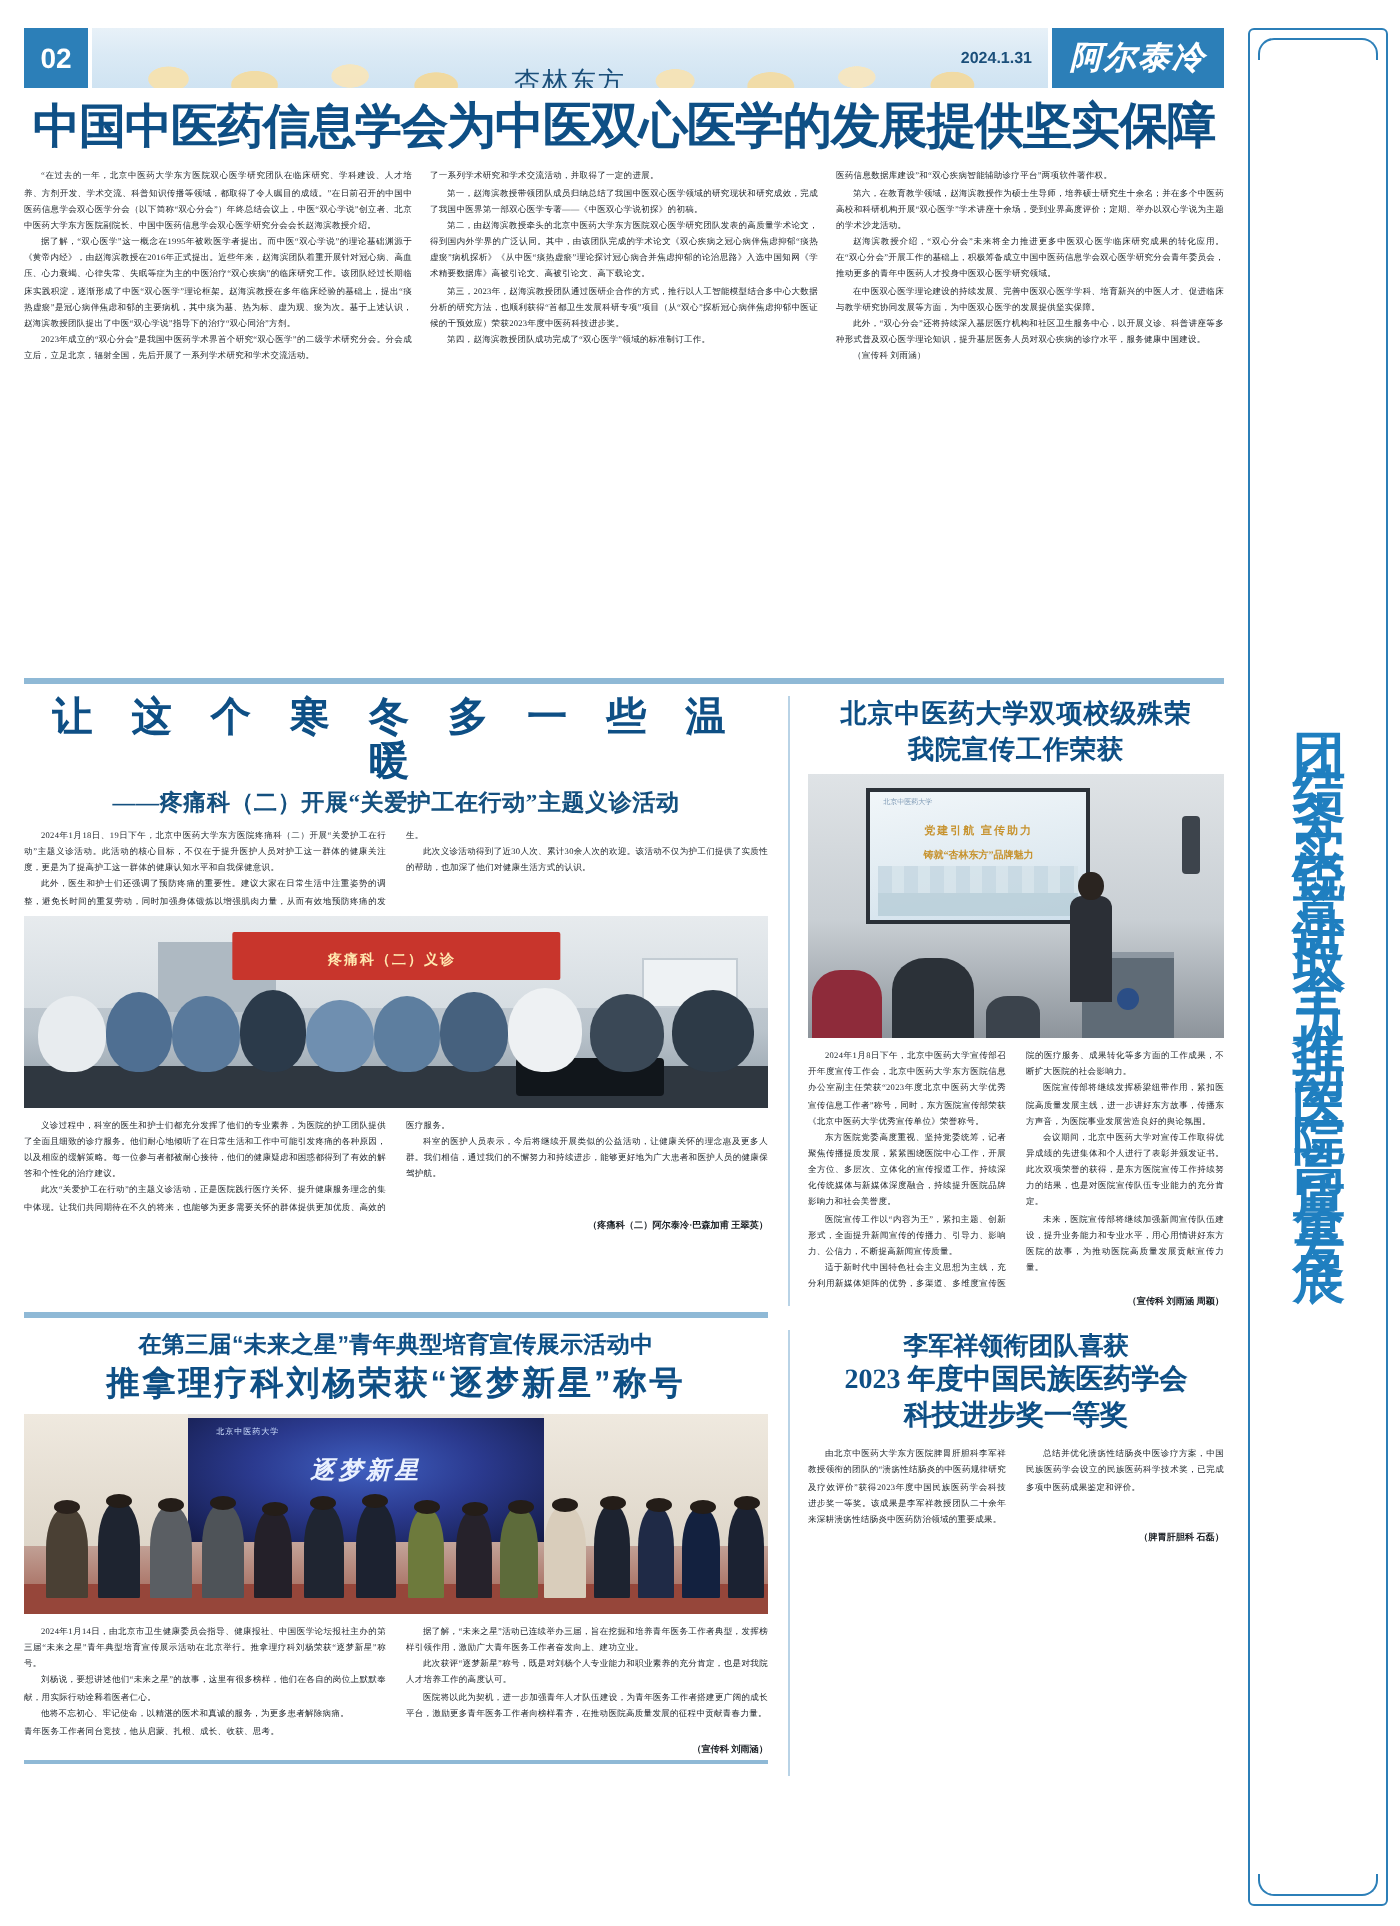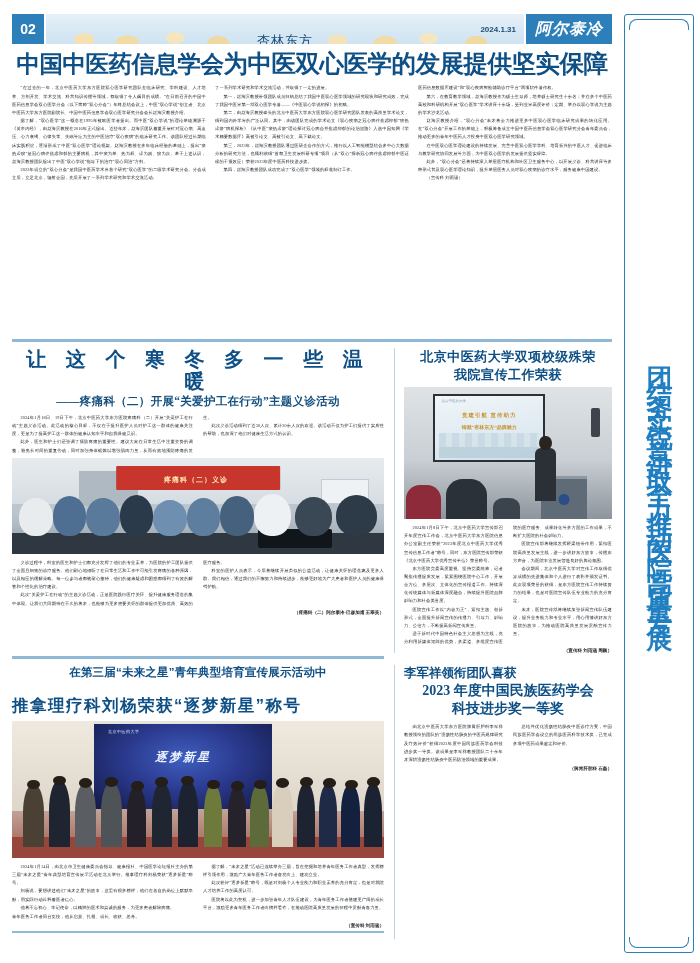--- a/index.html
+++ b/index.html
@@ -178,28 +178,30 @@
   }
   .head4a {
     text-align: center;
     color: #0e4f85;
     font-weight: bold;
     font-size: 11.5px;
     letter-spacing: .2px;
     font-family: "Liberation Sans", sans-serif;
   }
   .head4b {
+    text-align: center;
     color: #0e4f85;
     font-weight: bold;
     font-size: 16.5px;
     letter-spacing: 1.5px;
-    margin-top: 15px;
+    margin-top: 1px;
     font-family: "Liberation Sans", sans-serif;
   }
   .head5a {
+    text-align: center;
     color: #0e4f85;
     font-weight: bold;
     font-size: 12.5px;
   }
   .head5b {
     text-align: center;
     color: #0e4f85;
     font-weight: bold;
     font-size: 14px;
     line-height: 1.3;
@@ -251,21 +253,21 @@
        repeating-linear-gradient(90deg,#c6d8e2 0 7px,#d5e3ea 7px 13px);
      opacity:.85; }
   .ph-hall .podium { position:absolute; right:12%; bottom:0; width:22%; height:33%; background:#5f6b76; border-top:3px solid #8e98a2;}
   .ph-hall .podium-emb { position:absolute; left:50%; top:38%; transform:translateX(-50%); width:11px;height:11px;border-radius:50%;background:#2b4e86;}
   .ph-hall .speaker-body { position:absolute; right:27%; bottom:14%; width:10%; height:40%; background:#2b2f36; border-radius:6px 6px 0 0;}
   .ph-hall .speaker-head { position:absolute; right:29%; bottom:52%; width:6%; height:11%; background:#2a2420; border-radius:50%;}
   .ph-hall .aud { position:absolute; bottom:0; border-radius:40% 40% 0 0; }
   .ph-hall .spk-box { position:absolute; right:6%; top:16%; width:4%; height:22%; background:#3d444c; border-radius:2px;}
 
   
-  .ph-award { width: 100%; height: 137px; background: linear-gradient(180deg,#e6e2dc 0%,#ddd6cd 40%,#9d5a4c 100%); }
+  .ph-award { width: 100%; height: 100px; background: linear-gradient(180deg,#e6e2dc 0%,#ddd6cd 40%,#9d5a4c 100%); }
   .ph-award .led {
     position:absolute; left:22%; top:2%; width:48%; height:62%;
     background: radial-gradient(ellipse at 50% 40%, #3f5fc0 0%, #2b3a8f 45%, #131a46 100%);
   }
   .ph-award .led-t { position:absolute; left:0; right:0; top:30%; text-align:center; color:#eaf1ff; font-size:12px; font-weight:bold; letter-spacing:2px; font-style:italic;}
   .ph-award .led-logo { position:absolute; left:8%; top:6%; color:#cfe0ff; font-size:4px; letter-spacing:.5px;}
   .ph-award .stage { position:absolute; left:0; right:0; bottom:0; height:15%; background:#96463a; }
   .ph-award .col-l { position:absolute; left:0; top:0; width:22%; height:66%; background:linear-gradient(180deg,#efe9df,#ded6c9);}
   .ph-award .col-r { position:absolute; right:0; top:0; width:30%; height:66%; background:linear-gradient(180deg,#efe9df,#ded6c9);}
   .ph-award .prsn { position:absolute; bottom:8%; border-radius:45% 45% 2% 2%; }

